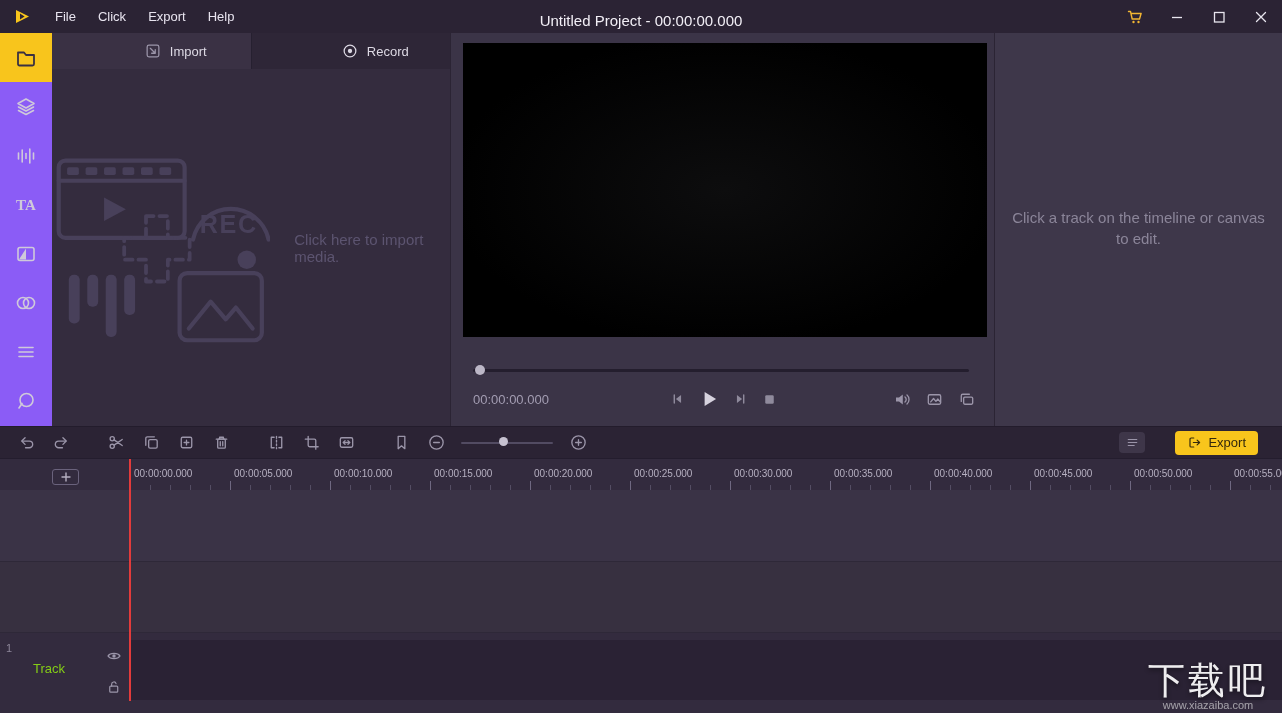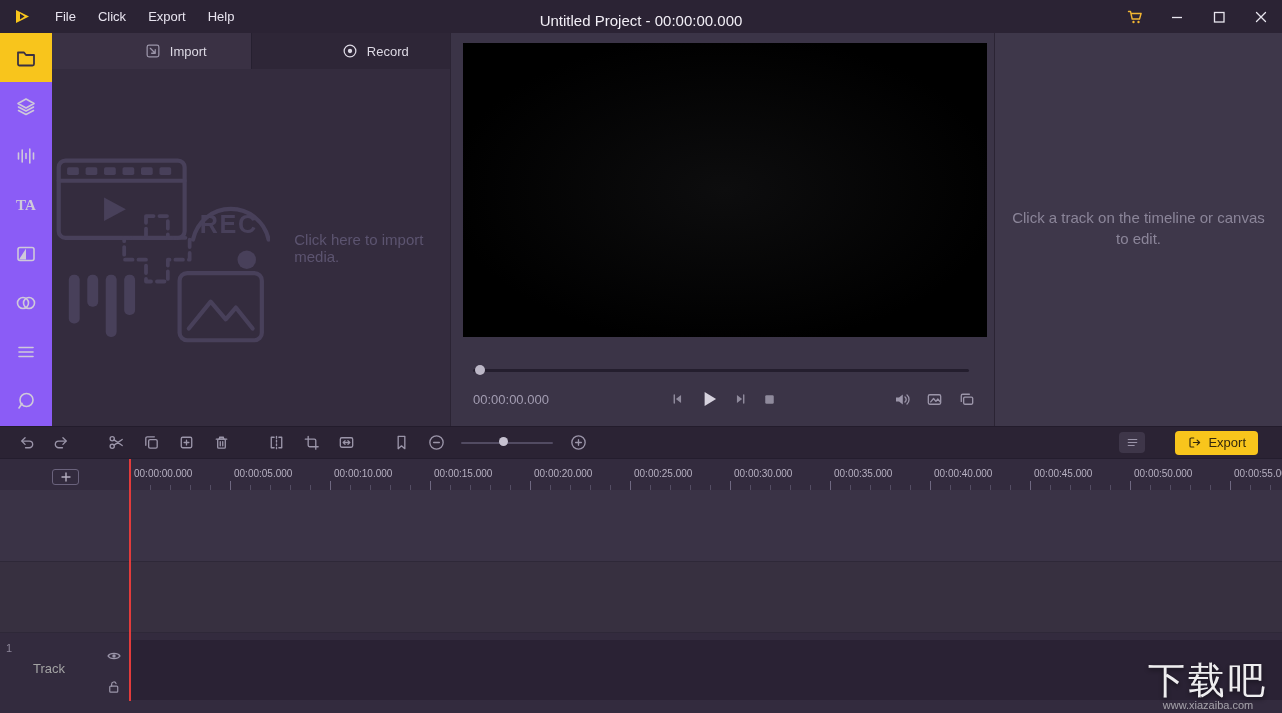--- a/index.html
+++ b/index.html
@@ -79,21 +79,21 @@
   .ticks-minor { height:5px; background:repeating-linear-gradient(90deg, #544d63 0 1px, transparent 1px 20px); }
   .ticks-major { height:9px; background:repeating-linear-gradient(90deg, #6f6881 0 1px, transparent 1px 100px); }
   .add-track { position:absolute; top:11px; left:52px; width:27px; height:16px; border:1px solid #6a627c;
                border-radius:3px; display:flex; align-items:center; justify-content:center; }
   .row1 { position:absolute; top:32px; left:0; right:0; height:72px; background:#3a3346; border-bottom:1px solid #2e2838; }
   .row2 { position:absolute; top:104px; left:0; right:0; height:71px; background:#373040; border-bottom:1px solid #2e2838; }
   .track-row { position:absolute; top:182px; left:0; right:0; height:60px; display:flex; }
   .track-header { width:130px; height:100%; background:#332b3e; position:relative; border-right:1px solid #282132; }
   .track-content { flex:1; background:#2a2234; }
   .track-num { position:absolute; top:2px; left:6px; font-size:11px; color:#8d8699; }
-  .track-name { position:absolute; top:21px; left:33px; font-size:13px; color:#a3a3a3; }
+  .track-name { position:absolute; top:21px; left:33px; font-size:13px; color:#84cc16; }
   .eye-btn { position:absolute; right:7px; top:9px; }
   .lock-btn { position:absolute; right:8px; bottom:6px; }
   .playhead { position:absolute; top:1px; left:129px; width:2px; height:242px; background:#e23b3b; z-index:5; }
 
   
   .watermark { position:absolute; right:14px; bottom:2px; text-align:center; z-index:40; }
   .wm-title { font-size:37px; font-weight:normal; color:#ffffff; opacity:.92; letter-spacing:3px;
               text-shadow:0 2px 5px rgba(0,0,0,.55); line-height:1.1; }
   .wm-url { font-size:11px; color:#efefef; opacity:.6; margin-top:-3px; }
 </style>

